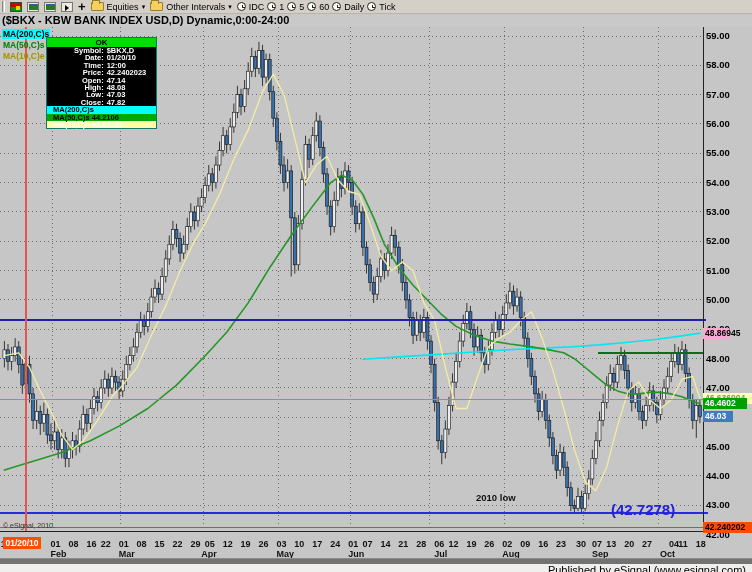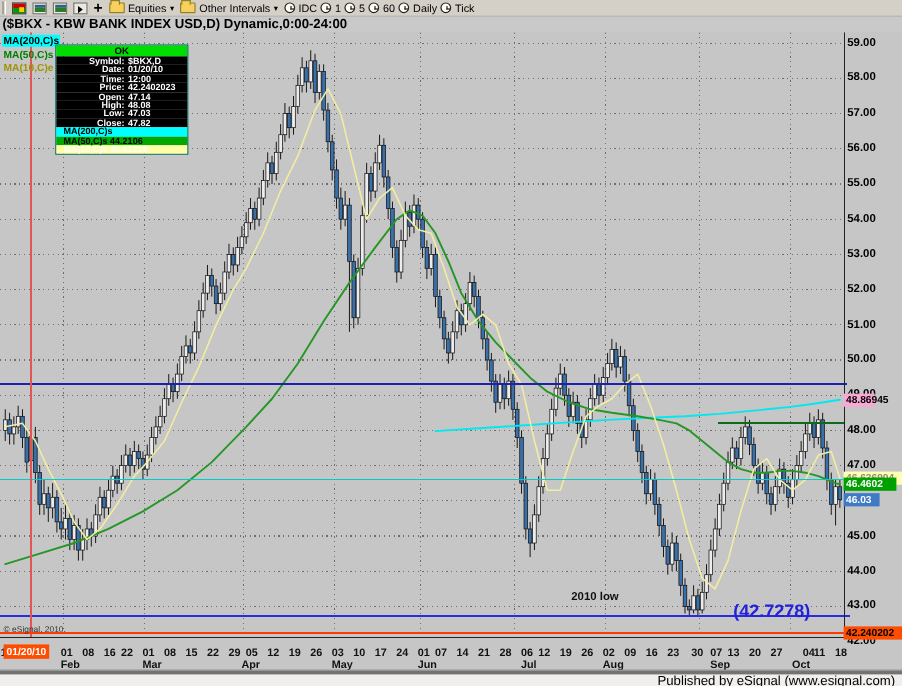--- a/index.html
+++ b/index.html
@@ -57,21 +57,21 @@
   #xbadge { left:3px; top:537px; width:38px; height:12px; background:#ff4d00; color:#fff;
     font-size:8.5px; font-weight:bold; text-align:center; line-height:12px; z-index:6; }
 
   
   #low-note { left:476px; top:492px; font-size:9.5px; font-weight:bold; color:#111; z-index:3; }
   #low-line-label { left:611px; top:501px; width:56px; text-align:left; font-size:15px; font-weight:bold; color:#2222dd; z-index:3; }
   #copyright { left:3px; top:522px; font-size:7px; color:#333; z-index:3; }
 
   
   #statusbar { left:0; top:559px; width:752px; height:13px; background:#f0efed;
-    border-top:3px solid #737373; box-shadow:0 -1px 0 #8a8a8a; font-size:11px; color:#000;
+    border-top:5px solid #737373; box-shadow:0 -1px 0 #8a8a8a; font-size:11px; color:#000;
     text-align:right; padding-right:6px; line-height:13px; z-index:5; }
 </style>
 </head>
 <body>
 
 <div id="app">
 
   <div id="toolbar" class="abs">
     <span class="tb-sep"></span>
     <span class="tb-ico quote-ico">

